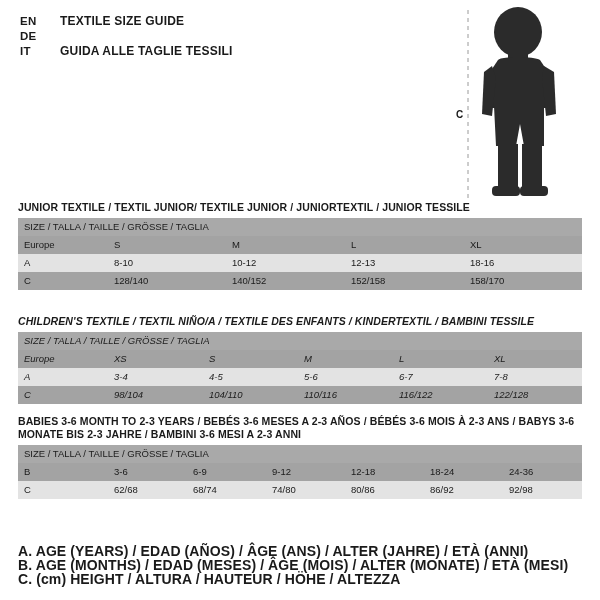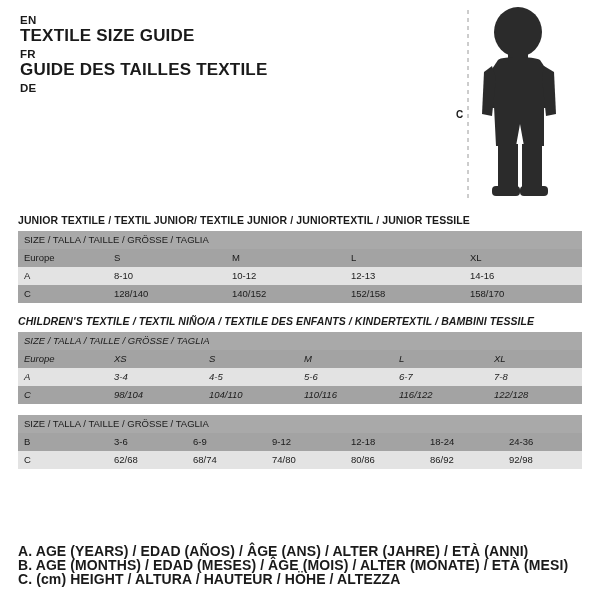--- a/index.html
+++ b/index.html
@@ -26,31 +26,30 @@
   .header {
     position: absolute;
     top: 14px;
     left: 20px;
     width: 400px;
   }
   .header-row {
     display: flex;
     align-items: baseline;
     margin-bottom: 2px;
-    flex-direction: column;
   }
   .lang-code {
     width: 40px;
     font-size: 11.5px;
     font-weight: bold;
     letter-spacing: 0.3px;
     color: #1a1a1a;
   }
   .lang-title {
-    font-size: 17px;
+    font-size: 12px;
     font-weight: bold;
     letter-spacing: 0.2px;
     color: #1a1a1a;
   }
 
   
   .figure {
     position: absolute;
     top: 4px;
     left: 440px;
@@ -126,25 +125,25 @@
 <body>
 
 <div class="page">
 
   <div class="header">
     <div class="header-row">
       <span class="lang-code">EN</span>
       <span class="lang-title">TEXTILE SIZE GUIDE</span>
     </div>
     <div class="header-row">
-      <span class="lang-code">FR</span>
-      <span class="lang-title">GUIDE DES TAILLES TEXTILE</span>
+      <span class="lang-code">DE</span>
     </div>
     <div class="header-row">
-      <span class="lang-code">DE</span>
+      <span class="lang-code">IT</span>
+      <span class="lang-title">GUIDA ALLE TAGLIE TESSILI</span>
     </div>
   </div>
 
   <div class="figure">
     <svg width="150" height="200" viewBox="0 0 150 200">
 
       <line x1="28" y1="6" x2="28" y2="194" stroke="#9a9a9a" stroke-width="1" stroke-dasharray="4,4"></line>
 
       <ellipse cx="78" cy="28" rx="24" ry="25" fill="#2b2b2b"></ellipse>
 
@@ -162,21 +161,21 @@
 
       <rect x="82" y="140" width="20" height="44" fill="#2b2b2b"></rect>
 
       <rect x="52" y="182" width="28" height="10" rx="4" fill="#2b2b2b"></rect>
 
       <rect x="80" y="182" width="28" height="10" rx="4" fill="#2b2b2b"></rect>
     </svg>
     <span class="c-label">C</span>
   </div>
 
-  <div class="section" style="top: 214px;">
+  <div class="section" style="top: 201px;">
     <div class="section-title">JUNIOR TEXTILE / TEXTIL JUNIOR/ TEXTILE JUNIOR / JUNIORTEXTIL / JUNIOR TESSILE</div>
     <table class="size-table">
       <colgroup>
         <col style="width:90px">
           <col style="width:118px">
           <col style="width:119px">
           <col style="width:119px">
           <col style="width:118px">
       </colgroup>
       <tbody>
@@ -188,21 +187,21 @@
           <td>S</td>
           <td>M</td>
           <td>L</td>
           <td>XL</td>
         </tr>
         <tr class="alt">
           <td>A</td>
           <td>8-10</td>
           <td>10-12</td>
           <td>12-13</td>
-          <td>14-16</td>
+          <td>18-16</td>
         </tr>
         <tr class="plain">
           <td>C</td>
           <td>128/140</td>
           <td>140/152</td>
           <td>152/158</td>
           <td>158/170</td>
         </tr>
       </tbody>
     </table>
@@ -245,20 +244,21 @@
           <td>104/110</td>
           <td>110/116</td>
           <td>116/122</td>
           <td>122/128</td>
         </tr>
       </tbody>
     </table>
   </div>
 
   <div class="section" style="top: 415px;">
+    <div class="section-title">BABIES 3-6 MONTH TO 2-3 YEARS / BEBÉS 3-6 MESES A 2-3 AÑOS / BÉBÉS 3-6 MOIS À 2-3 ANS / BABYS 3-6 MONATE BIS 2-3 JAHRE / BAMBINI 3-6 MESI A 2-3 ANNI</div>
     <table class="size-table">
       <colgroup>
         <col style="width:90px">
           <col style="width:79px">
           <col style="width:79px">
           <col style="width:79px">
           <col style="width:79px">
           <col style="width:79px">
           <col style="width:79px">
       </colgroup>

